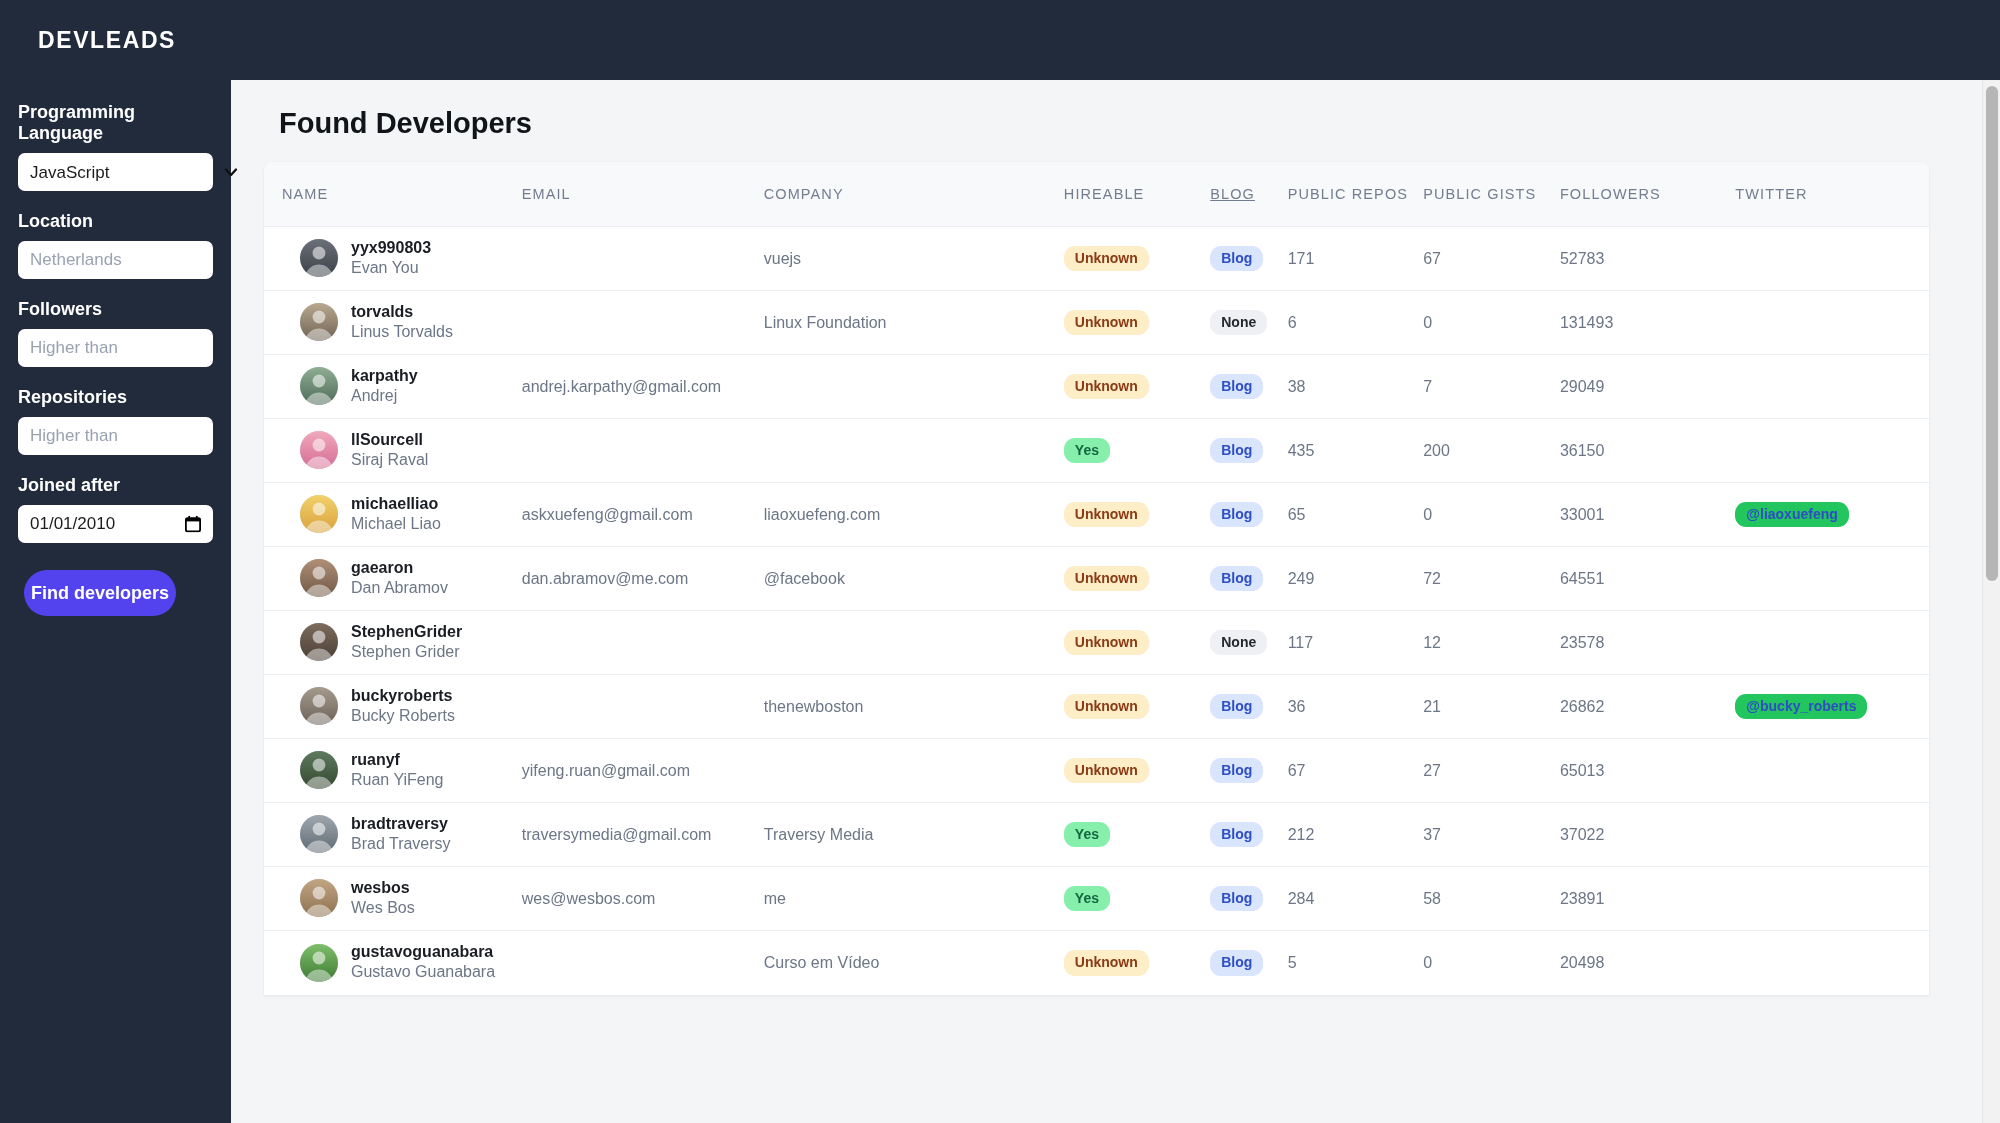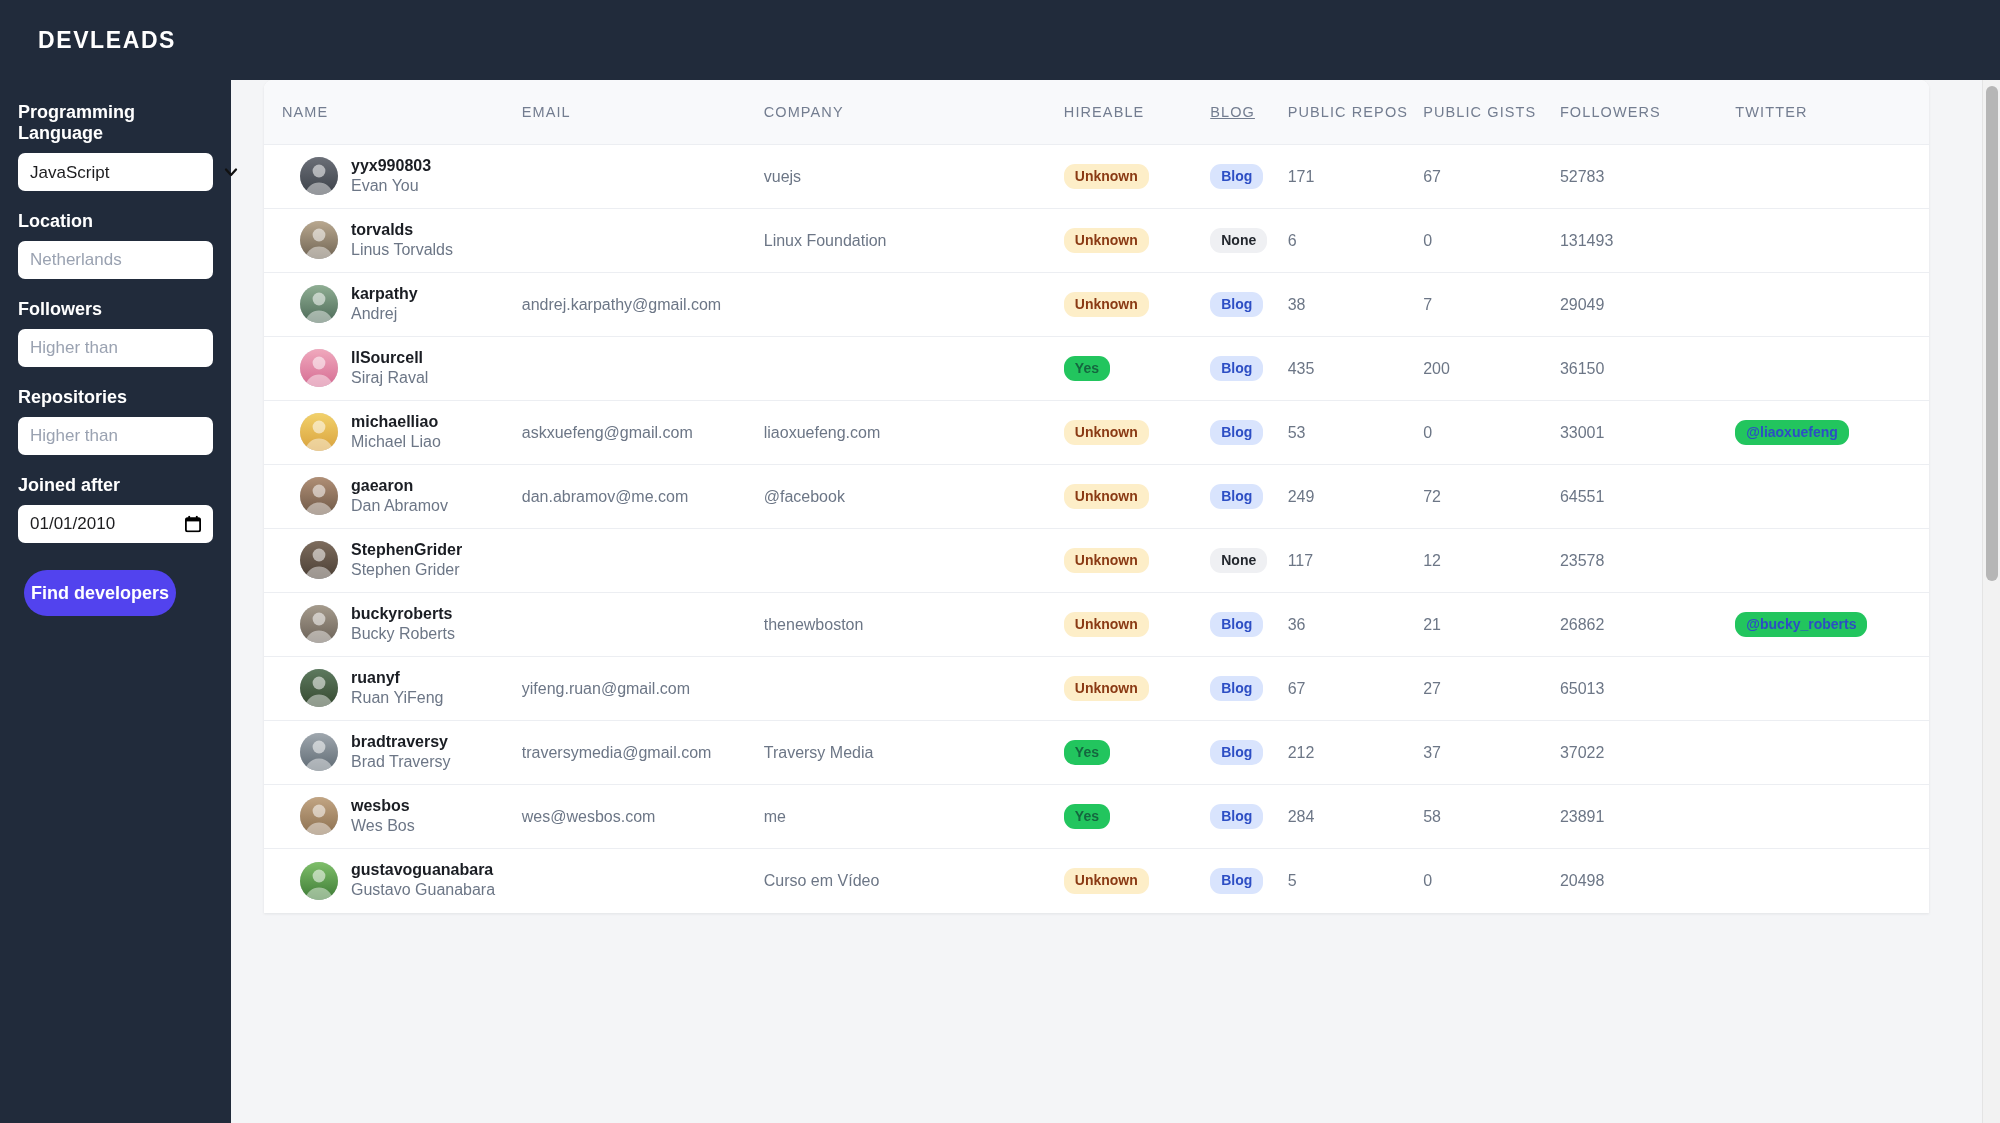--- a/index.html
+++ b/index.html
@@ -188,21 +188,21 @@
   .badge {
     display: inline-block;
     border-radius: 11px;
     font-size: 14px;
     font-weight: bold;
     padding: 4px 11px;
     line-height: 1.25;
     white-space: nowrap;
   }
   .badge-unknown { background: #fdeec8; color: #8a3a14; }
-  .badge-yes     { background: #22c55e; color: #15663f; }
+  .badge-yes     { background: #86efac; color: #15663f; }
   .badge-blog    { background: #d9e4fd; color: #2d4ec4; }
   .badge-none    { background: #eff0f3; color: #23272e; }
   .badge-twitter { background: #22c55e; color: #2d4ec4; }
 
   
   .scrollbar-track {
     position: absolute;
     top: 80px; right: 0;
     width: 18px;
     height: 1043px;
@@ -257,20 +257,21 @@
         <rect x="3.3" y="0.3" width="1.8" height="3.6" rx="0.7" fill="#000"></rect>
         <rect x="10.9" y="0.3" width="1.8" height="3.6" rx="0.7" fill="#000"></rect>
       </svg>
     </span>
   </div>
 
   <button class="find-btn">Find developers</button>
 </aside>
 
 <main class="main">
+  <h1 class="page-title">Found Developers</h1>
 
   <div class="card">
     <table class="devtable">
       <thead>
         <tr>
           <th class="col-name">NAME</th>
           <th class="col-email">EMAIL</th>
           <th class="col-company">COMPANY</th>
           <th class="col-hire">HIREABLE</th>
           <th class="col-blog">BLOG</th>
@@ -409,21 +410,21 @@
                     <path d="M5 38c1.6-8.4 7.4-12.6 14-12.6S31.4 29.6 33 38z" fill="rgba(255,255,255,0.45)"></path>
                   </svg>
                 </span>
                 <span><span class="login">michaelliao</span><br><span class="fullname">Michael Liao</span></span>
               </div>
             </td>
             <td class="col-email">askxuefeng@gmail.com</td>
             <td class="col-company">liaoxuefeng.com</td>
             <td class="col-hire"><span class="badge badge-unknown">Unknown</span></td>
             <td class="col-blog"><span class="badge badge-blog">Blog</span></td>
-            <td class="col-repos">53</td>
+            <td class="col-repos">65</td>
             <td class="col-gists">0</td>
             <td class="col-foll">33001</td>
             <td class="col-tw"><span class="badge badge-twitter">@liaoxuefeng</span></td>
           </tr>
           <tr>
             <td class="col-name">
               <div class="namecell">
                 <span class="avatar">
                   <svg viewBox="0 0 38 38">
                     <defs>

